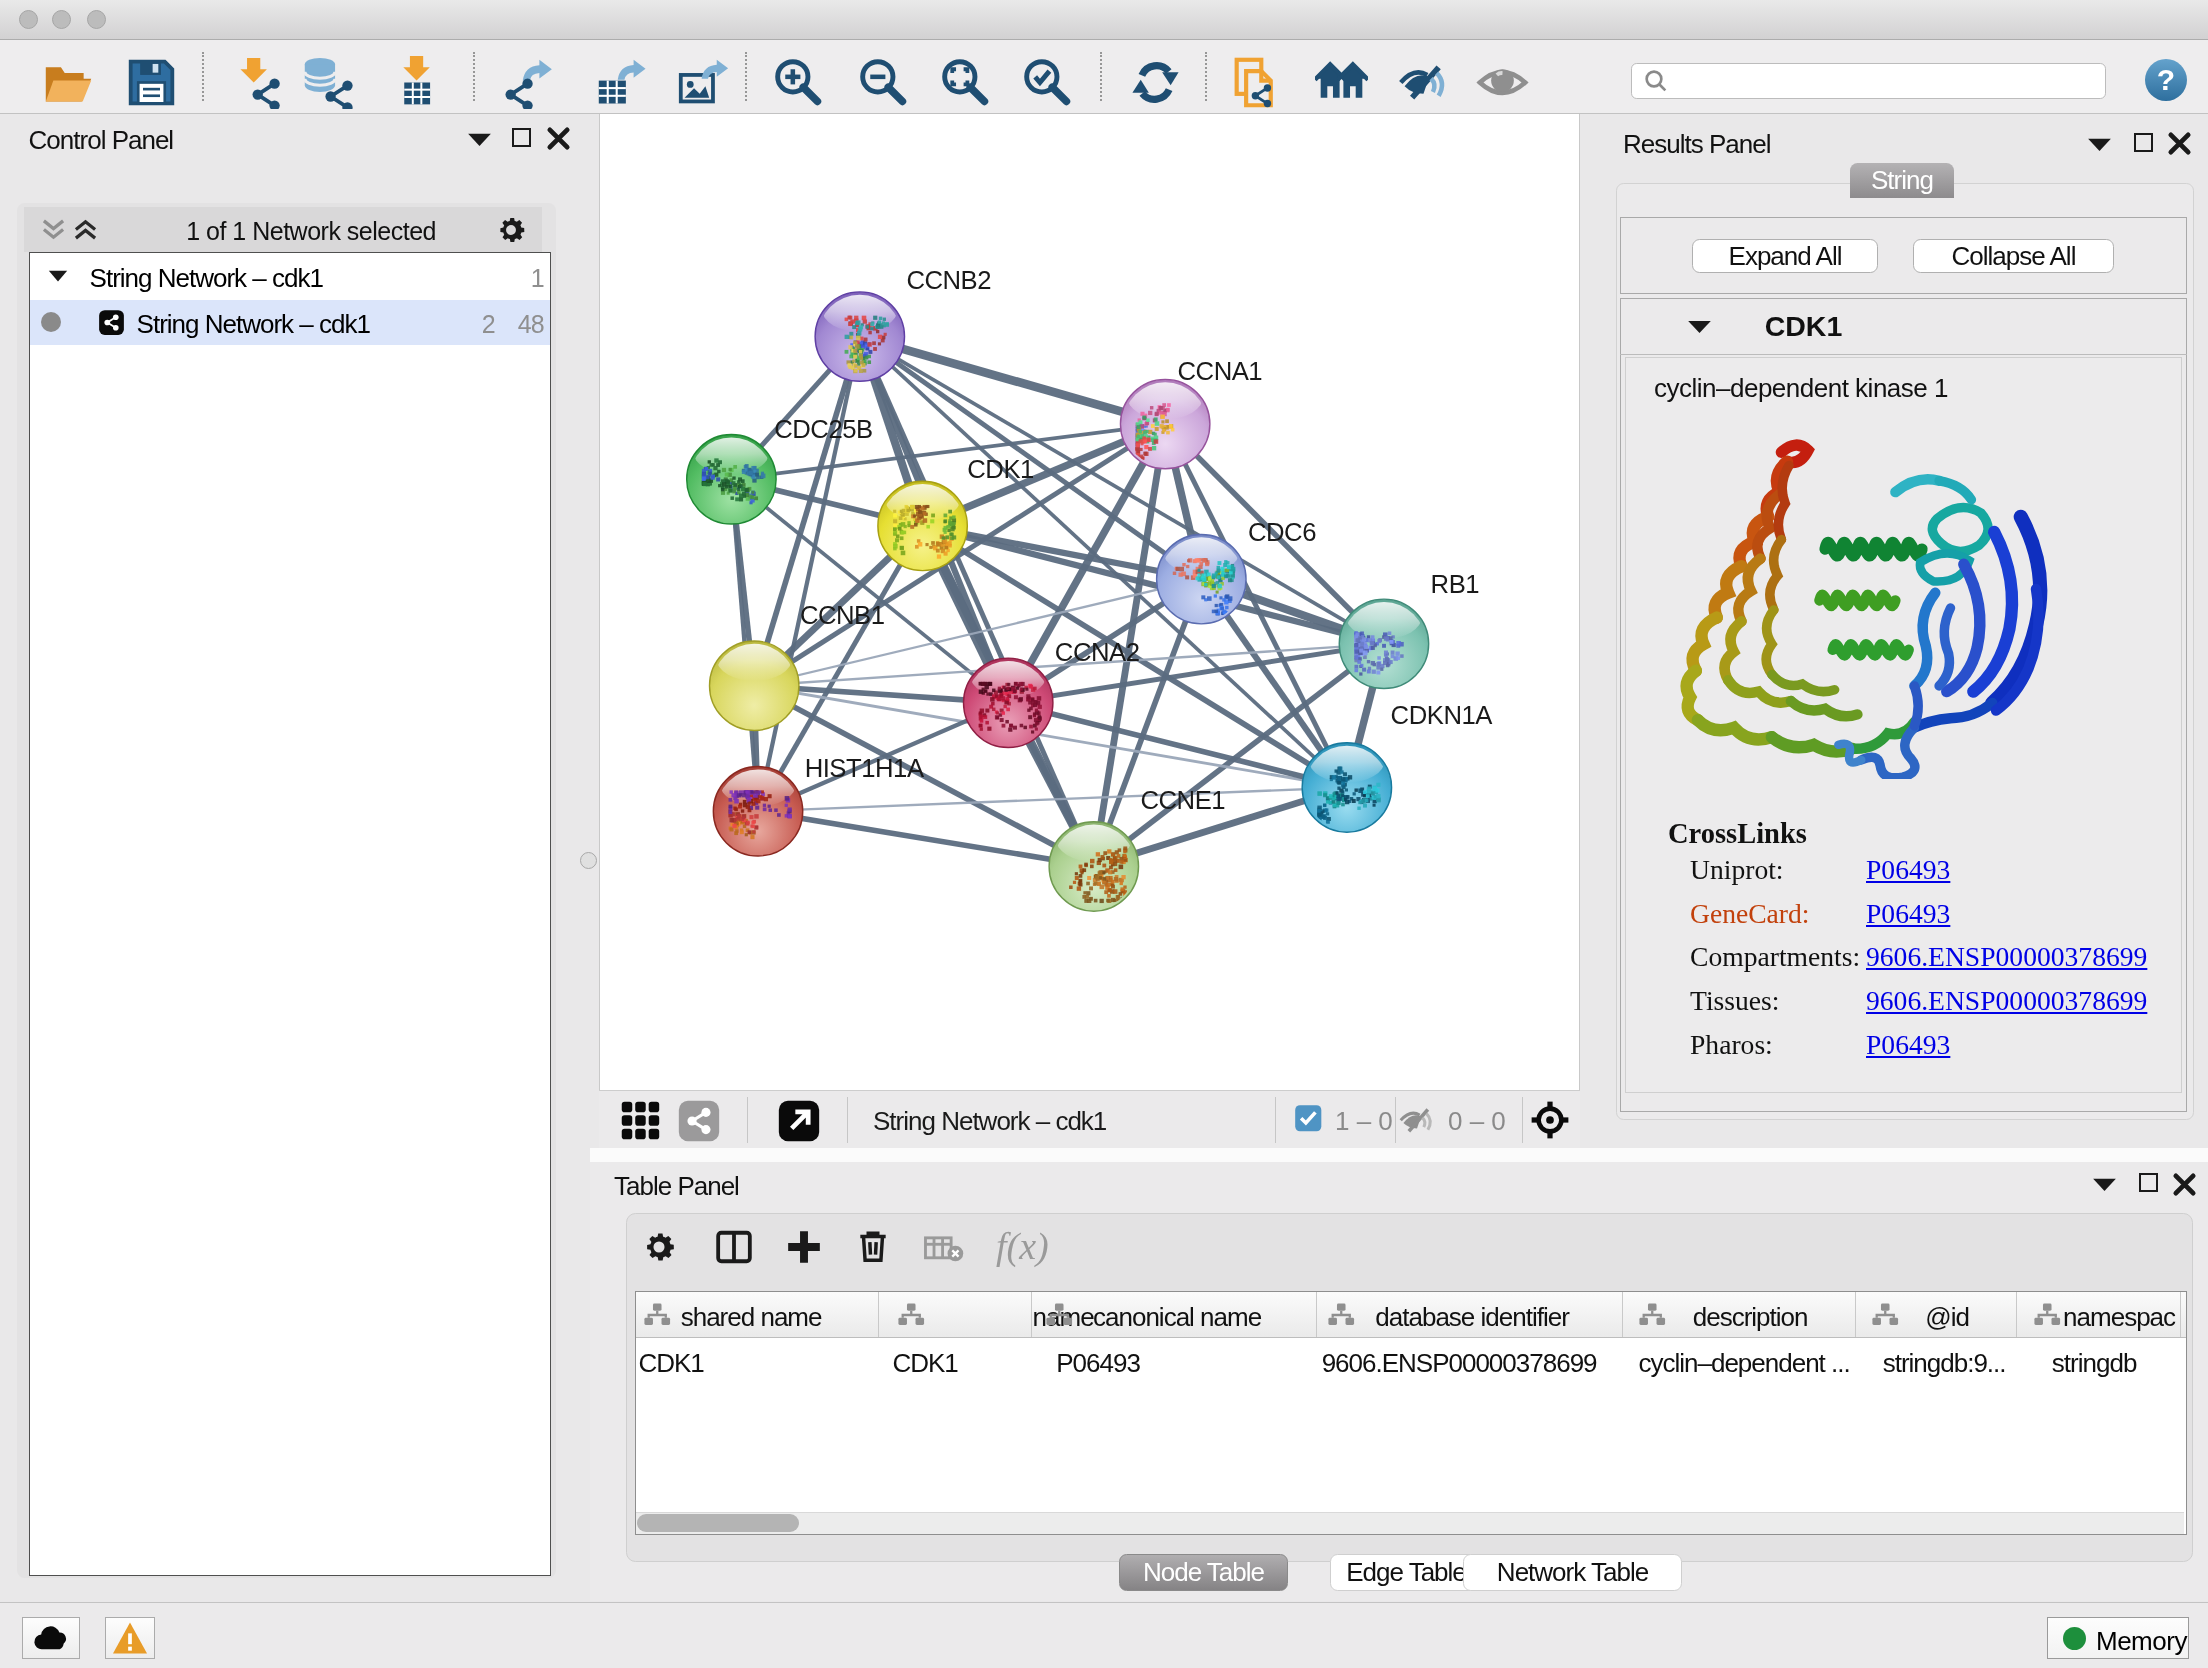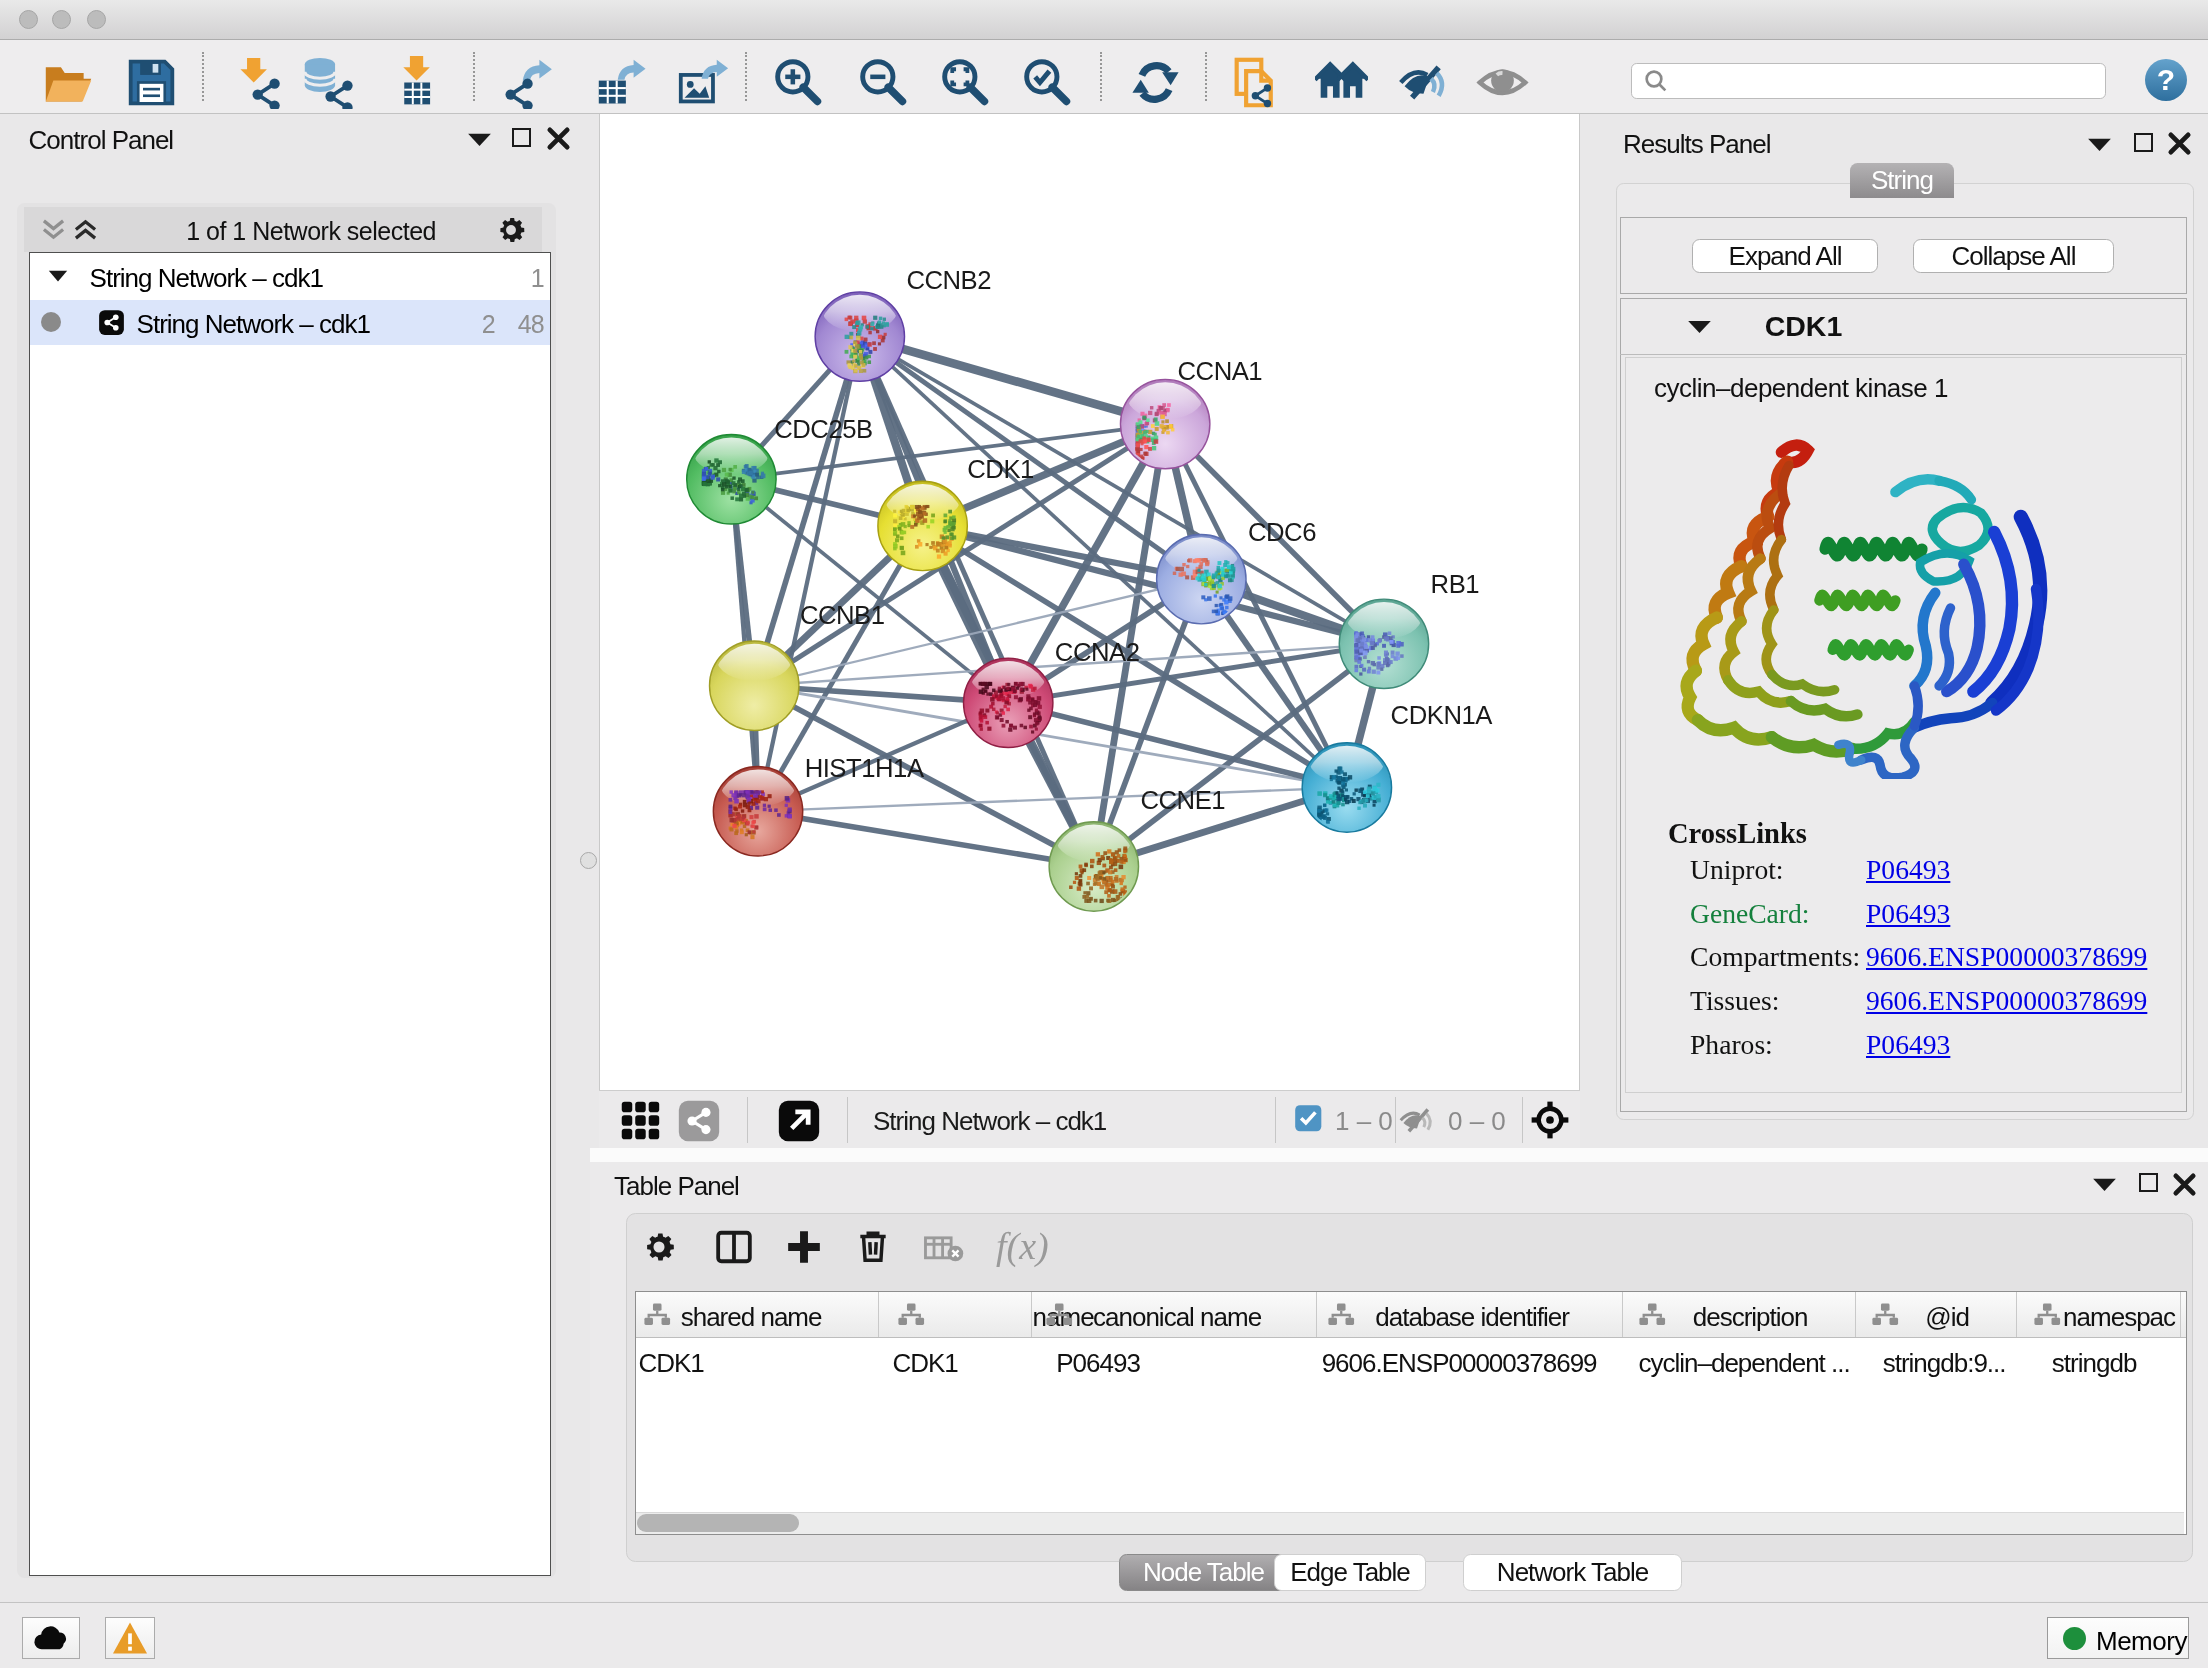--- a/index.html
+++ b/index.html
@@ -2102,21 +2102,21 @@
 <path d="M330 180 Q318 204 328 228 Q332 248 318 262" fill="none" stroke="#2d62cc" stroke-width="10" stroke-linecap="round" stroke-opacity="1.0"></path>
 <path d="M374 280 Q354 296 330 296 Q308 298 292 306" fill="none" stroke="#1244bb" stroke-width="11" stroke-linecap="round" stroke-opacity="1.0"></path>
 <path d="M420 160 Q428 204 412 244 Q400 272 378 288" fill="none" stroke="#1536c8" stroke-width="11" stroke-linecap="round" stroke-opacity="1.0"></path>
 <path d="M292 306 Q274 324 288 338 Q300 352 280 358 Q258 362 256 346 Q254 332 236 340" fill="none" stroke="#2d66c4" stroke-width="10" stroke-linecap="round" stroke-opacity="1.0"></path>
 <path d="M236 340 Q220 348 224 332 Q226 320 212 324" fill="none" stroke="#3f83cc" stroke-width="9" stroke-linecap="round" stroke-opacity="1.0"></path>
 <path d="M292 262 Q300 284 292 304" fill="none" stroke="#2a58c4" stroke-width="10" stroke-linecap="round" stroke-opacity="1.0"></path>
 </svg>
 <div class="abs ser" style="left:88px;top:704px;font-size:28.5px;font-weight:bold;color:#111;">CrossLinks</div>
 <div class="abs ser" style="left:110px;top:740px;font-size:27.6px;color:#111;">Uniprot:</div>
 <div class="abs ser" style="left:286px;top:740px;font-size:27.6px;"><a class="lnk">P06493</a></div>
-<div class="abs ser" style="left:110px;top:784px;font-size:27.6px;color:#15803d;">GeneCard:</div>
+<div class="abs ser" style="left:110px;top:784px;font-size:27.6px;color:#c2410c;">GeneCard:</div>
 <div class="abs ser" style="left:286px;top:784px;font-size:27.6px;"><a class="lnk">P06493</a></div>
 <div class="abs ser" style="left:110px;top:827px;font-size:27.6px;color:#111;">Compartments:</div>
 <div class="abs ser" style="left:286px;top:827px;font-size:27.6px;"><a class="lnk">9606.ENSP00000378699</a></div>
 <div class="abs ser" style="left:110px;top:871px;font-size:27.6px;color:#111;">Tissues:</div>
 <div class="abs ser" style="left:286px;top:871px;font-size:27.6px;"><a class="lnk">9606.ENSP00000378699</a></div>
 <div class="abs ser" style="left:110px;top:915px;font-size:27.6px;color:#111;">Pharos:</div>
 <div class="abs ser" style="left:286px;top:915px;font-size:27.6px;"><a class="lnk">P06493</a></div>
 </div>
 <div class="abs" id="tablepanel">
 <div class="panel-title abs" style="left:24px;top:8.6px;">Table Panel</div>
@@ -2232,21 +2232,21 @@
 <div class="cell" style="left:320px;top:56px;width:285px;">P06493</div>
 <div class="cell" style="left:681px;top:56px;width:285px;">9606.ENSP00000378699</div>
 <div class="cell" style="left:966px;top:56px;width:285px;">cyclin–dependent ...</div>
 <div class="cell" style="left:1166px;top:56px;width:285px;">stringdb:9...</div>
 <div class="cell" style="left:1316px;top:56px;width:285px;">stringdb</div>
 <div class="abs" style="left:0px;top:220px;width:1548px;height:21px;background:#ececec;border-top:1px solid #d9d9d9;"></div>
 <div class="abs" style="left:1.9px;top:222px;width:162px;height:18px;background:#b4b4b4;border-radius:9.5px;"></div>
 </div>
 </div>
 <div class="btab" style="left:529px;top:392px;width:169px;background:linear-gradient(#b0aeb0,#858385);color:#fff;border:1px solid #8a8a8a;">Node Table</div>
-<div class="btab" style="left:684px;top:392px;width:152px;">Edge Table</div>
+<div class="btab" style="left:740px;top:392px;width:152px;">Edge Table</div>
 <div class="btab" style="left:873px;top:392px;width:219px;">Network Table</div>
 </div>
 <div class="abs" id="statusbar">
   <div class="sbox" style="left:22px;width:58px;">
       <svg width="42" height="32" viewBox="0 0 24 18" style="position:absolute;left:6.7px;top:2.9px;">
         <path fill="#0a0a0a" d="M7 16 a4.2 4.2 0 01-.6-8.4 5.4 5.4 0 0110.4-1.2 3.6 3.6 0 012.4 6.4 3.9 3.9 0 01-2.2 3.2z"></path>
       </svg>
     </div>
   <div class="sbox" style="left:105px;width:50px;">
       <svg width="38" height="34" viewBox="0 0 24 22" style="position:absolute;left:4.8px;top:2.9px;">

